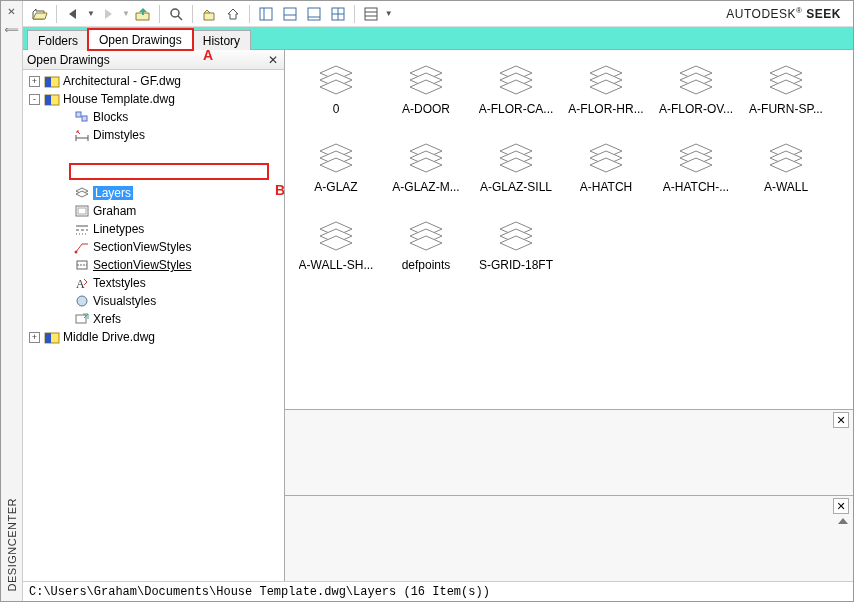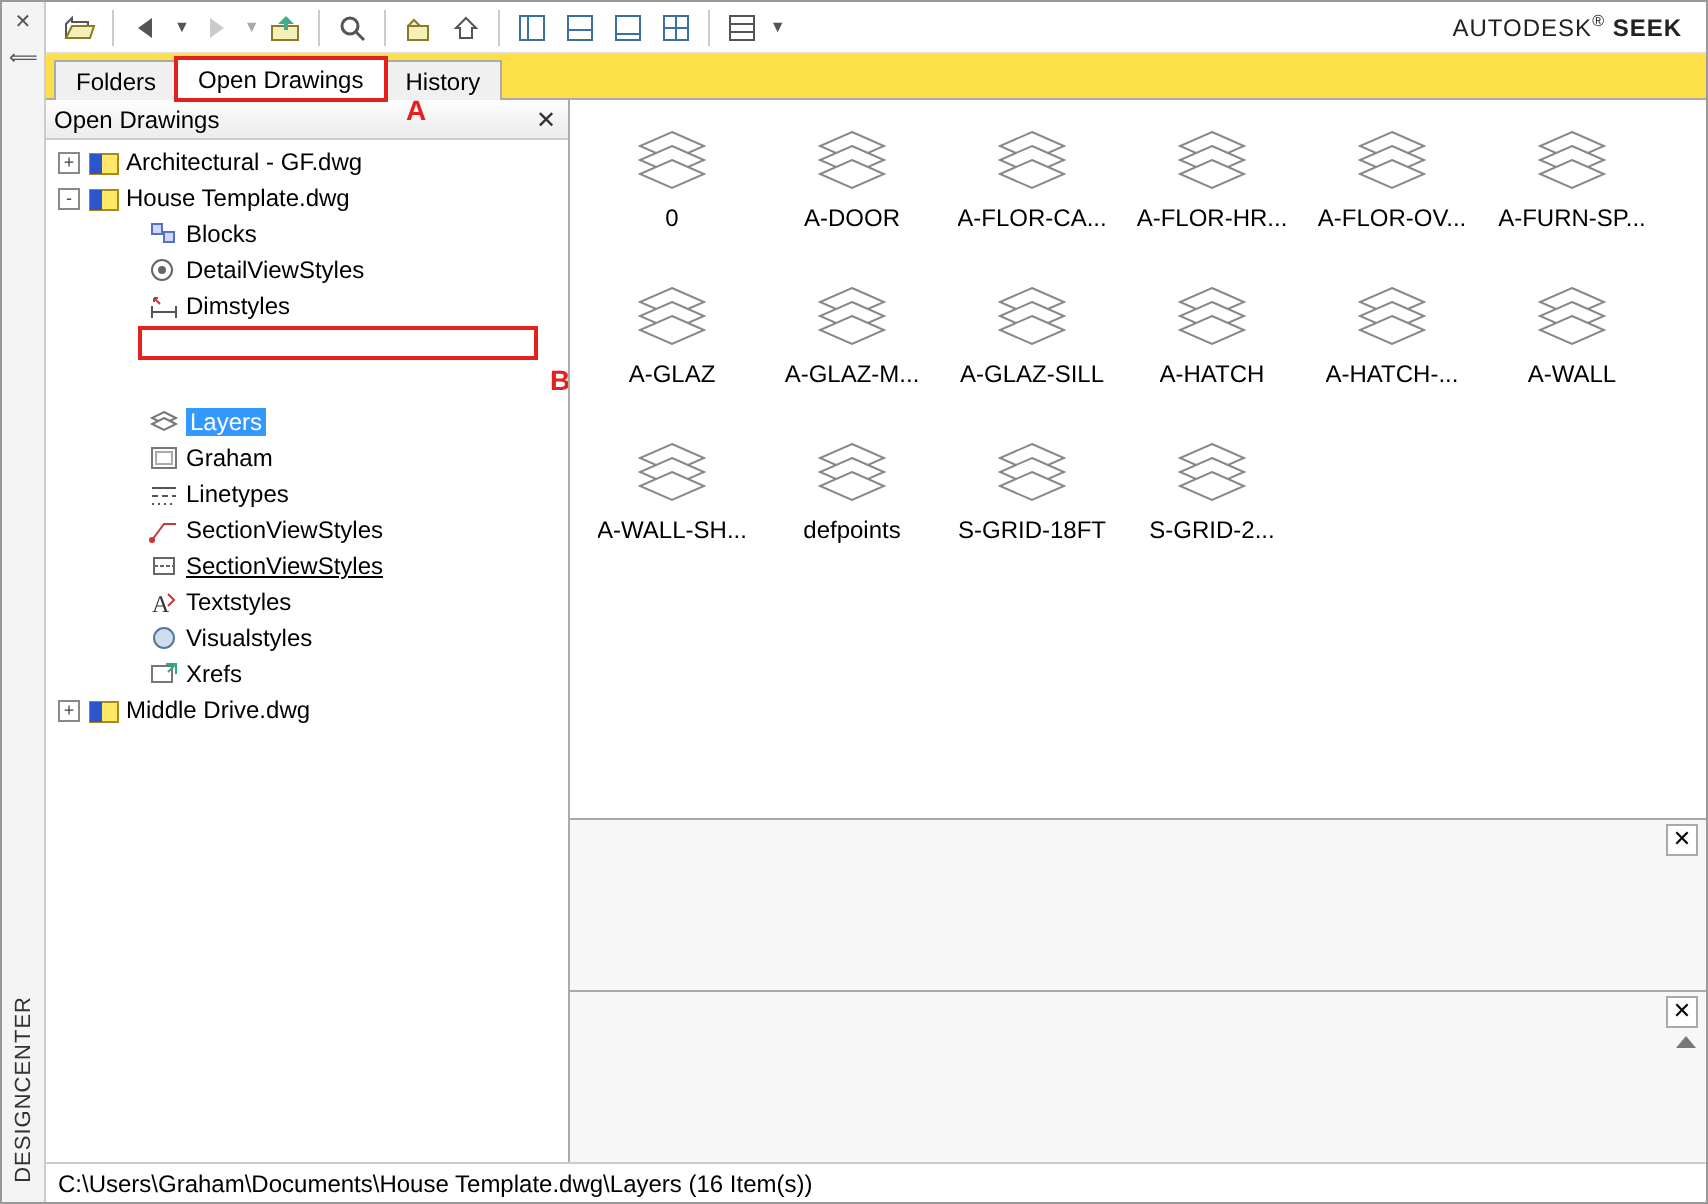--- a/index.html
+++ b/index.html
@@ -81,21 +81,21 @@
     color: #222;
     letter-spacing: .5px;
   }
   .brand b { font-weight: bold; }
 
   .tabbar {
     display: flex;
     height: 22px;
     padding-left: 4px;
     align-items: flex-end;
-    background: #fde047;
+    background: #5eead4;
   }
   .tab {
     padding: 3px 10px 2px;
     border: 1px solid #aaa;
     border-bottom: none;
     background: #f0f0f0;
     font-size: 12px;
     cursor: pointer;
     position: relative;
     top: 1px;
@@ -252,20 +252,21 @@
   }
 
   .status {
     height: 20px;
     border-top: 1px solid #ccc;
     display: flex;
     align-items: center;
     padding: 0 6px;
     font-size: 12px;
     background: #fff;
+    font-family: Liberation Mono, monospace;
   }
 </style>
 </head>
 <body>
 
 <div class="app">
   <div class="left-rail">
     <div class="rail-btn">✕</div>
     <div class="rail-btn">⟸</div>
     <div class="rail-label">DESIGNCENTER</div>
@@ -402,30 +403,20 @@
                   <rect x="2" y="2" width="5" height="5" fill="#cfd7ff" stroke="#5570c0"></rect>
                   <rect x="8" y="6" width="5" height="5" fill="#cfd7ff" stroke="#5570c0"></rect>
                 </svg>
               </span>
               <span class="tlabel">Blocks</span>
             </div>
             <div class="tnode" style="padding-left: 36px;">
               <span class="twist blank"></span>
               <span class="ticon">
                 <svg width="16" height="14">
-                  <circle cx="7" cy="7" r="5" fill="none" stroke="#666"></circle>
-                  <circle cx="7" cy="7" r="2" fill="#666"></circle>
-                </svg>
-              </span>
-              <span class="tlabel">DetailViewStyles</span>
-            </div>
-            <div class="tnode" style="padding-left: 36px;">
-              <span class="twist blank"></span>
-              <span class="ticon">
-                <svg width="16" height="14">
                   <line x1="2" y1="10" x2="14" y2="10" stroke="#555"></line>
                   <line x1="2" y1="7" x2="2" y2="13" stroke="#555"></line>
                   <line x1="14" y1="7" x2="14" y2="13" stroke="#555"></line>
                   <path d="M3 3 L6 6 M3 3 L5 3 M3 3 L3 5" stroke="#c33" fill="none"></path>
                 </svg>
               </span>
               <span class="tlabel">Dimstyles</span>
             </div>
             <div class="tnode" style="padding-left: 36px; margin-top: 40px;">
               <span class="twist blank"></span>
@@ -638,28 +629,20 @@
                   </svg></div>
                 <div class="glabel">defpoints</div>
               </div>
               <div class="gitem">
                 <div class="gicon"><svg width="40" height="36">
                     <path d="M20 4 L36 11 L20 18 L4 11 Z" fill="#fff" stroke="#888" stroke-width="1"></path>
                     <path d="M20 11 L36 18 L20 25 L4 18 Z" fill="#fff" stroke="#888" stroke-width="1"></path>
                     <path d="M20 18 L36 25 L20 32 L4 25 Z" fill="#fff" stroke="#888" stroke-width="1"></path>
                   </svg></div>
                 <div class="glabel">S-GRID-18FT</div>
-              </div>
-              <div class="gitem">
-                <div class="gicon"><svg width="40" height="36">
-                    <path d="M20 4 L36 11 L20 18 L4 11 Z" fill="#fff" stroke="#888" stroke-width="1"></path>
-                    <path d="M20 11 L36 18 L20 25 L4 18 Z" fill="#fff" stroke="#888" stroke-width="1"></path>
-                    <path d="M20 18 L36 25 L20 32 L4 25 Z" fill="#fff" stroke="#888" stroke-width="1"></path>
-                  </svg></div>
-                <div class="glabel">S-GRID-2...</div>
               </div>
             </div>
         </div>
         <div class="subpane">
           <div class="close">✕</div>
         </div>
         <div class="subpane desc">
           <div class="close">✕</div>
         </div>
       </div>

